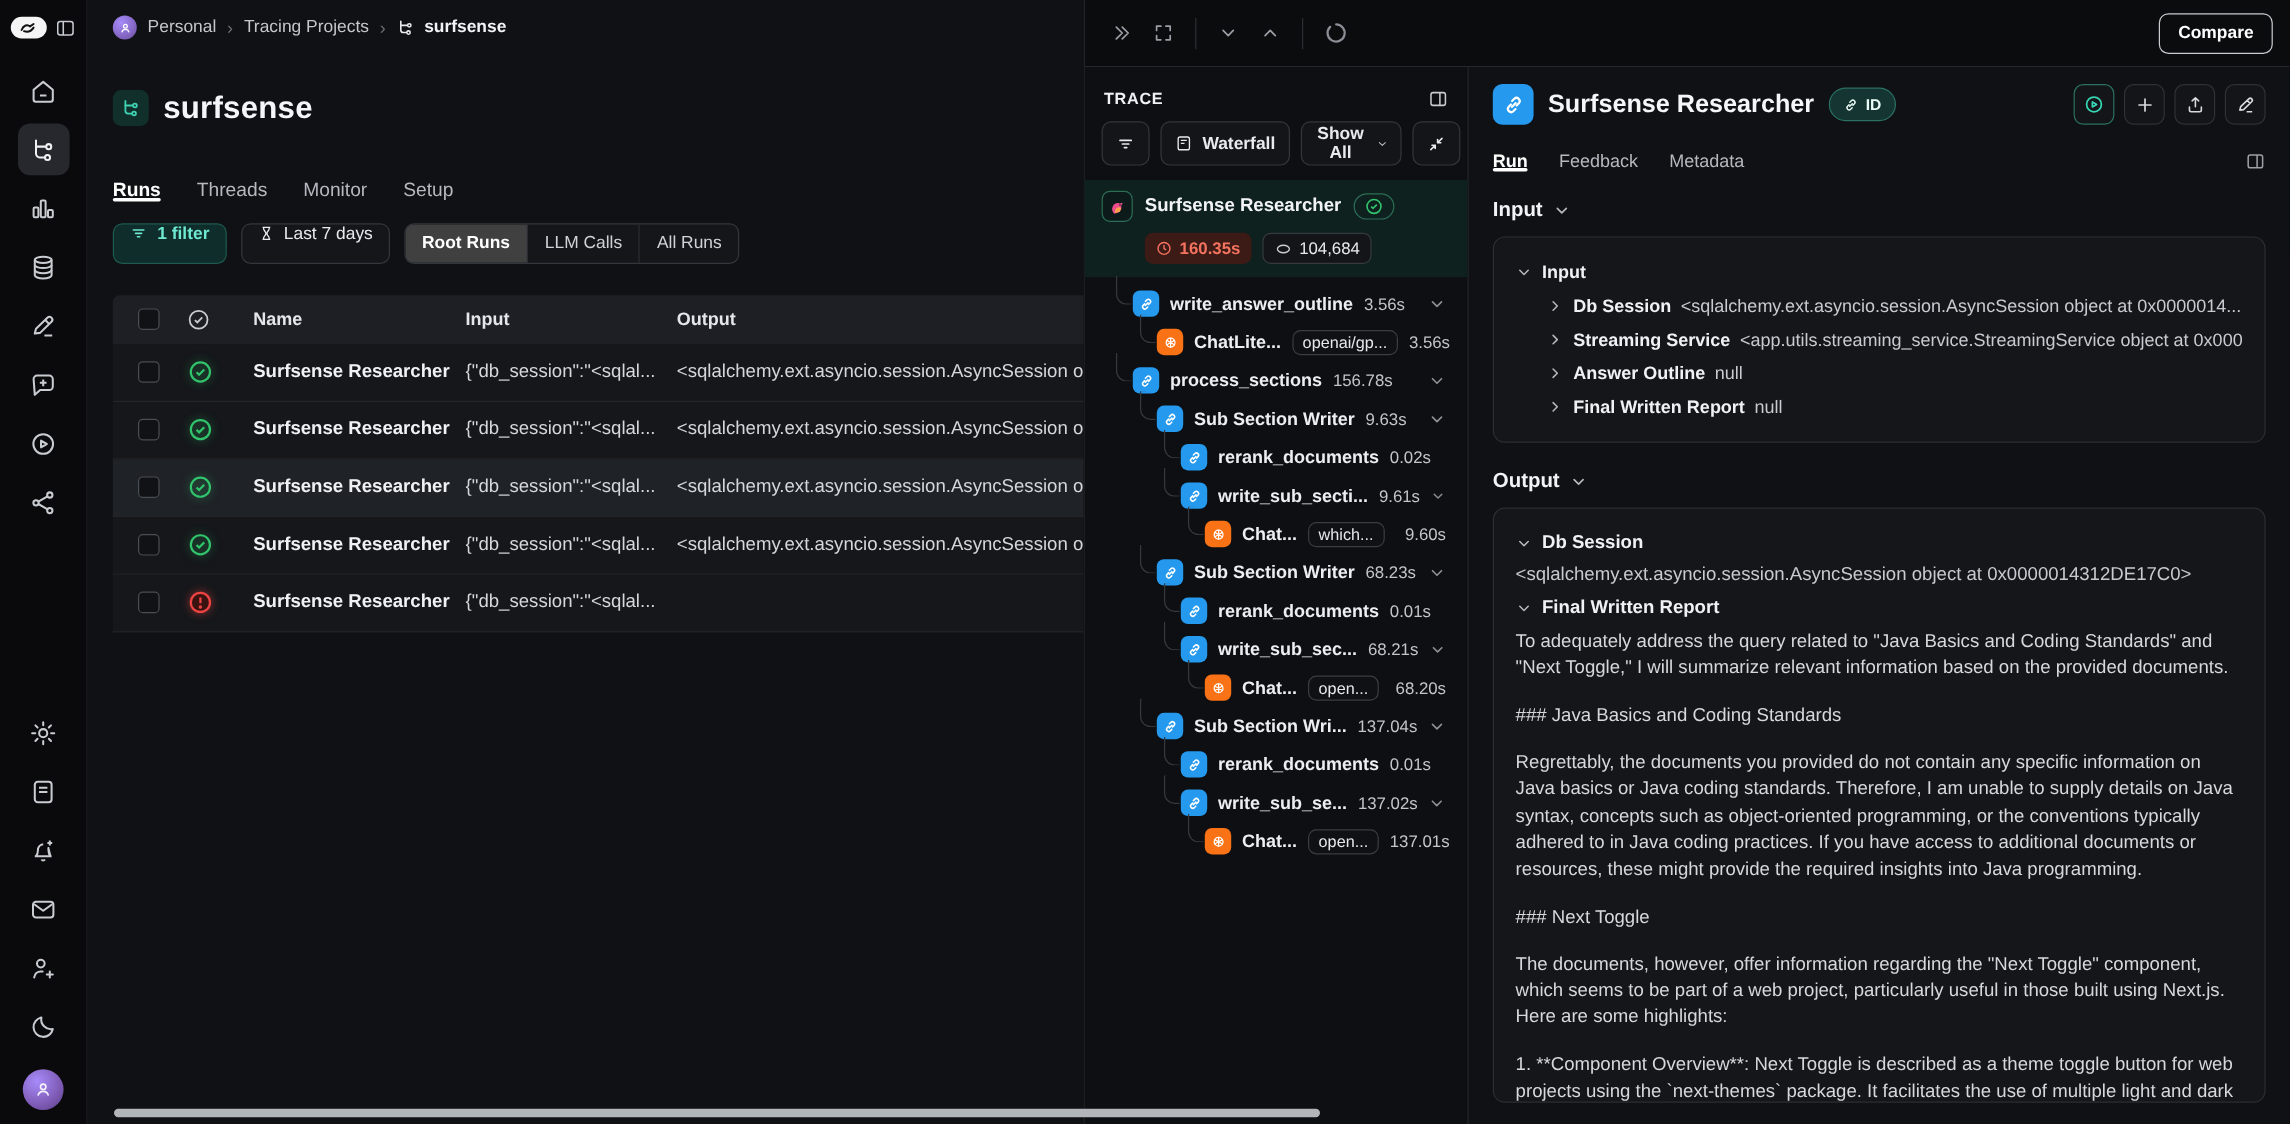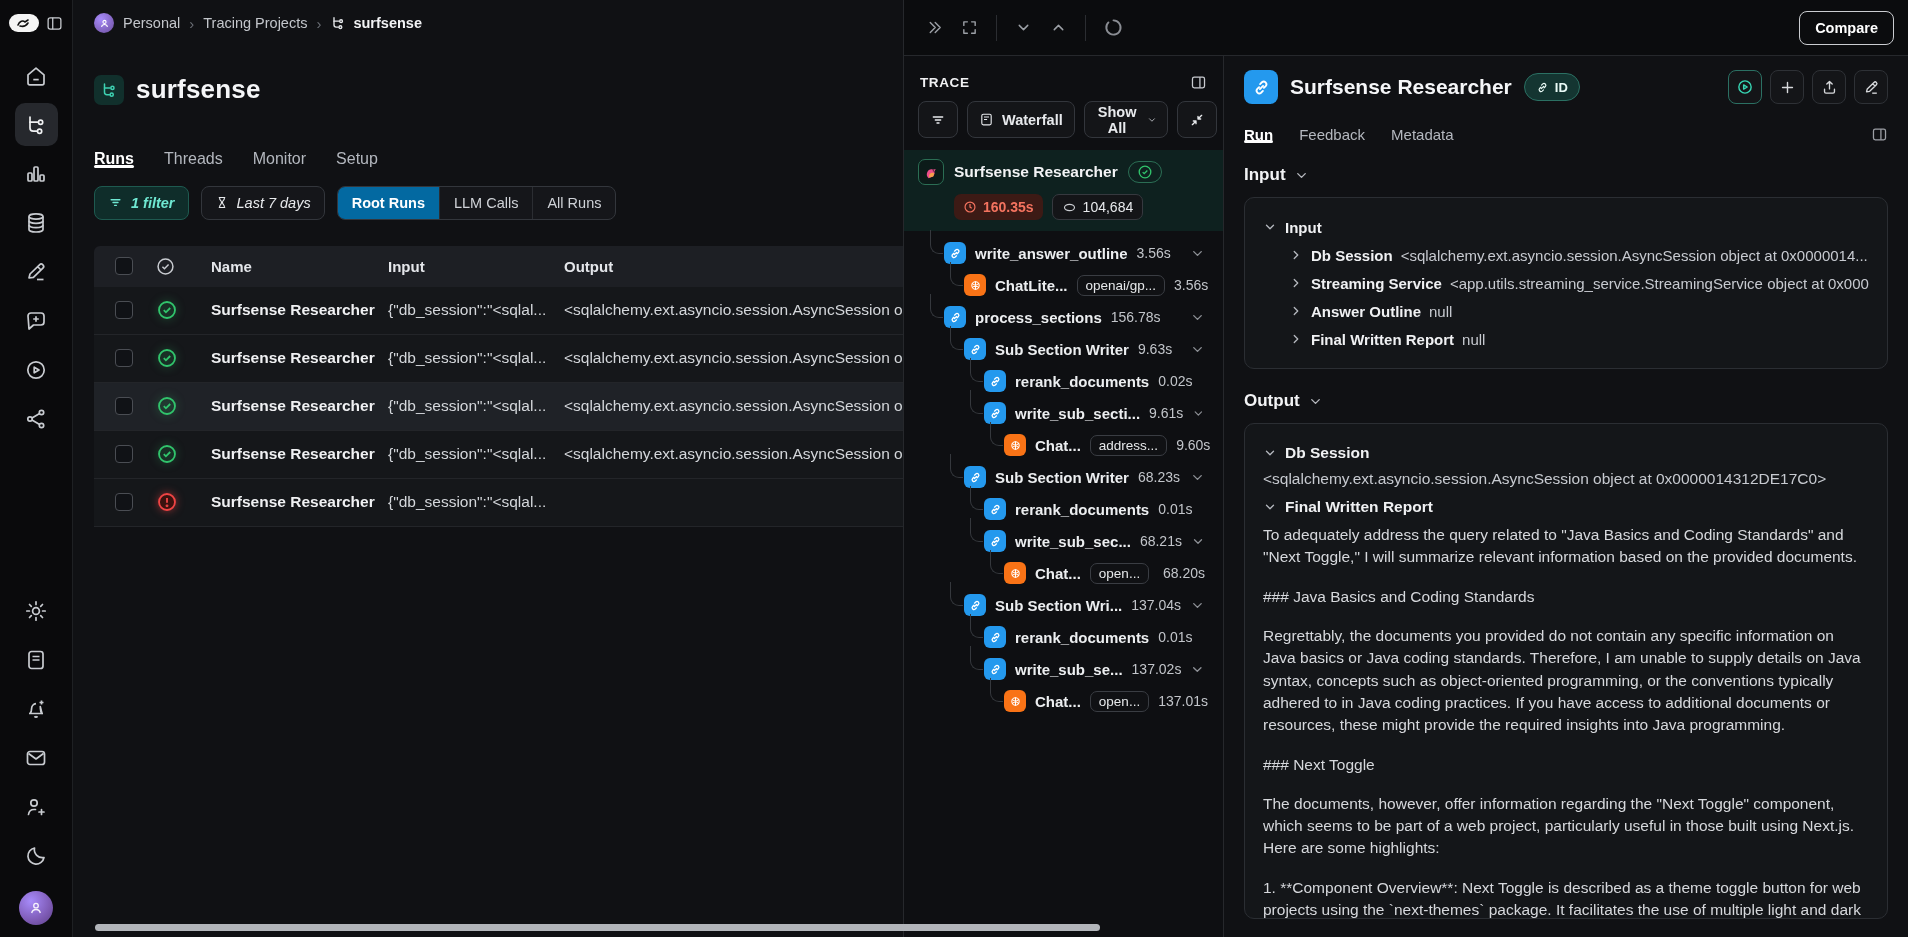--- a/index.html
+++ b/index.html
@@ -25,26 +25,26 @@
   .crumb-sep { color:#6b6f76; font-size:15px; }
   .crumb-last { color:#f2f3f5; font-weight:600; display:flex; align-items:center; gap:7px; }
   .title-row { display:flex; align-items:center; gap:12px; margin-top:24px; }
   .title-icon { width:30px; height:30px; border-radius:7px; background:#11302c; display:flex; align-items:center; justify-content:center; }
   .page-title { font-size:26px; font-weight:700; color:#f5f6f8; letter-spacing:.2px; }
   .tabs { display:flex; gap:30px; margin-top:27px; font-size:16px; color:#b4b8bf; }
   .tab { position:relative; cursor:pointer; }
   .tab.tab-active-true { color:#fff; font-weight:700; }
   .tab.tab-active-true::after { content:""; position:absolute; left:0; right:0; bottom:0; height:3px; background:#fff; border-radius:2px; }
   .filter-bar { display:flex; align-items:center; gap:12px; margin-top:18px; }
-  .chip { height:34px; display:flex; align-items:center; gap:8px; padding:0 13px; border-radius:8px; font-size:14.5px; border:1px solid #33363c; background:#15161a; color:#e8eaed;font-style:italic; }
+  .chip { height:34px; display:flex; align-items:flex-start; gap:8px; padding:0 13px; border-radius:8px; font-size:14.5px; border:1px solid #33363c; background:#15161a; color:#e8eaed; }
   .chip.teal { background:#0f2d2a; border-color:#1e5a50; color:#6fe8d2; font-weight:600; }
   .seg-group { display:flex; height:34px; border:1px solid #33363c; border-radius:8px; overflow:hidden; background:#15161a; }
   .seg { display:flex; align-items:center; padding:0 14px; font-size:14.5px; color:#cfd2d7; border-right:1px solid #2b2d32; }
   .seg:last-child { border-right:none; }
-  .seg.tab-active-true { background:#0369a1; color:#fff; font-weight:600; }
+  .seg.tab-active-true { background:#404040; color:#fff; font-weight:600; }
 
   
   .runs-table { margin-top:26px; width:870px; }
   .t-head { display:grid; grid-template-columns:40px 56px 177px 176px 1fr; align-items:center; height:41px; background:#1d1f24; border-top-left-radius:6px; font-size:15px; font-weight:700; color:#e4e6ea; padding-left:21px; }
   .t-row { display:grid; grid-template-columns:40px 56px 177px 176px 1fr; align-items:center; height:48px; background:#15171a; border-bottom:1px solid #232529; padding-left:21px; font-size:15.5px; }
   .t-row.sel-true { background:#1f2227; }
   .cb { width:18px; height:18px; border:1.5px solid #4a4d53; border-radius:4px; background:#101216; }
   .st { width:24px; height:24px; display:flex; align-items:center; justify-content:center; }
   .st .ok, .st .err { display:none; }
   .st-success .ok { display:flex; }
@@ -625,21 +625,21 @@
             <div class="span-row level-4 icon-openai">
 
               <span class="span-icon icon-openai">
 
                 <svg class="svg-openai" width="13" height="13" viewBox="0 0 24 24" fill="none" stroke="#fff" stroke-width="1.9" stroke-linecap="round">
                   <circle cx="12" cy="12" r="6.8"></circle>
                   <path d="M12 5.2v13.6M6.1 8.6l11.8 6.8M6.1 15.4l11.8-6.8"></path>
                 </svg>
               </span>
               <span class="span-name">Chat...</span>
-              <span class="model-badge">address...</span>
+              <span class="model-badge">which...</span>
               <span class="dur">9.60s</span>
 
             </div>
 
             <div class="span-row level-2 icon-chain">
 
               <span class="span-icon icon-chain">
                 <svg class="svg-chain" width="13" height="13" viewBox="0 0 24 24" fill="none" stroke="#fff" stroke-width="2.4" stroke-linecap="round">
                   <path d="M10 14 14 10M9 11.5l-2.3 2.3a3.4 3.4 0 0 0 4.8 4.8l2.3-2.3M15 12.5l2.3-2.3a3.4 3.4 0 0 0-4.8-4.8L10.2 7.7"></path>
                 </svg>

